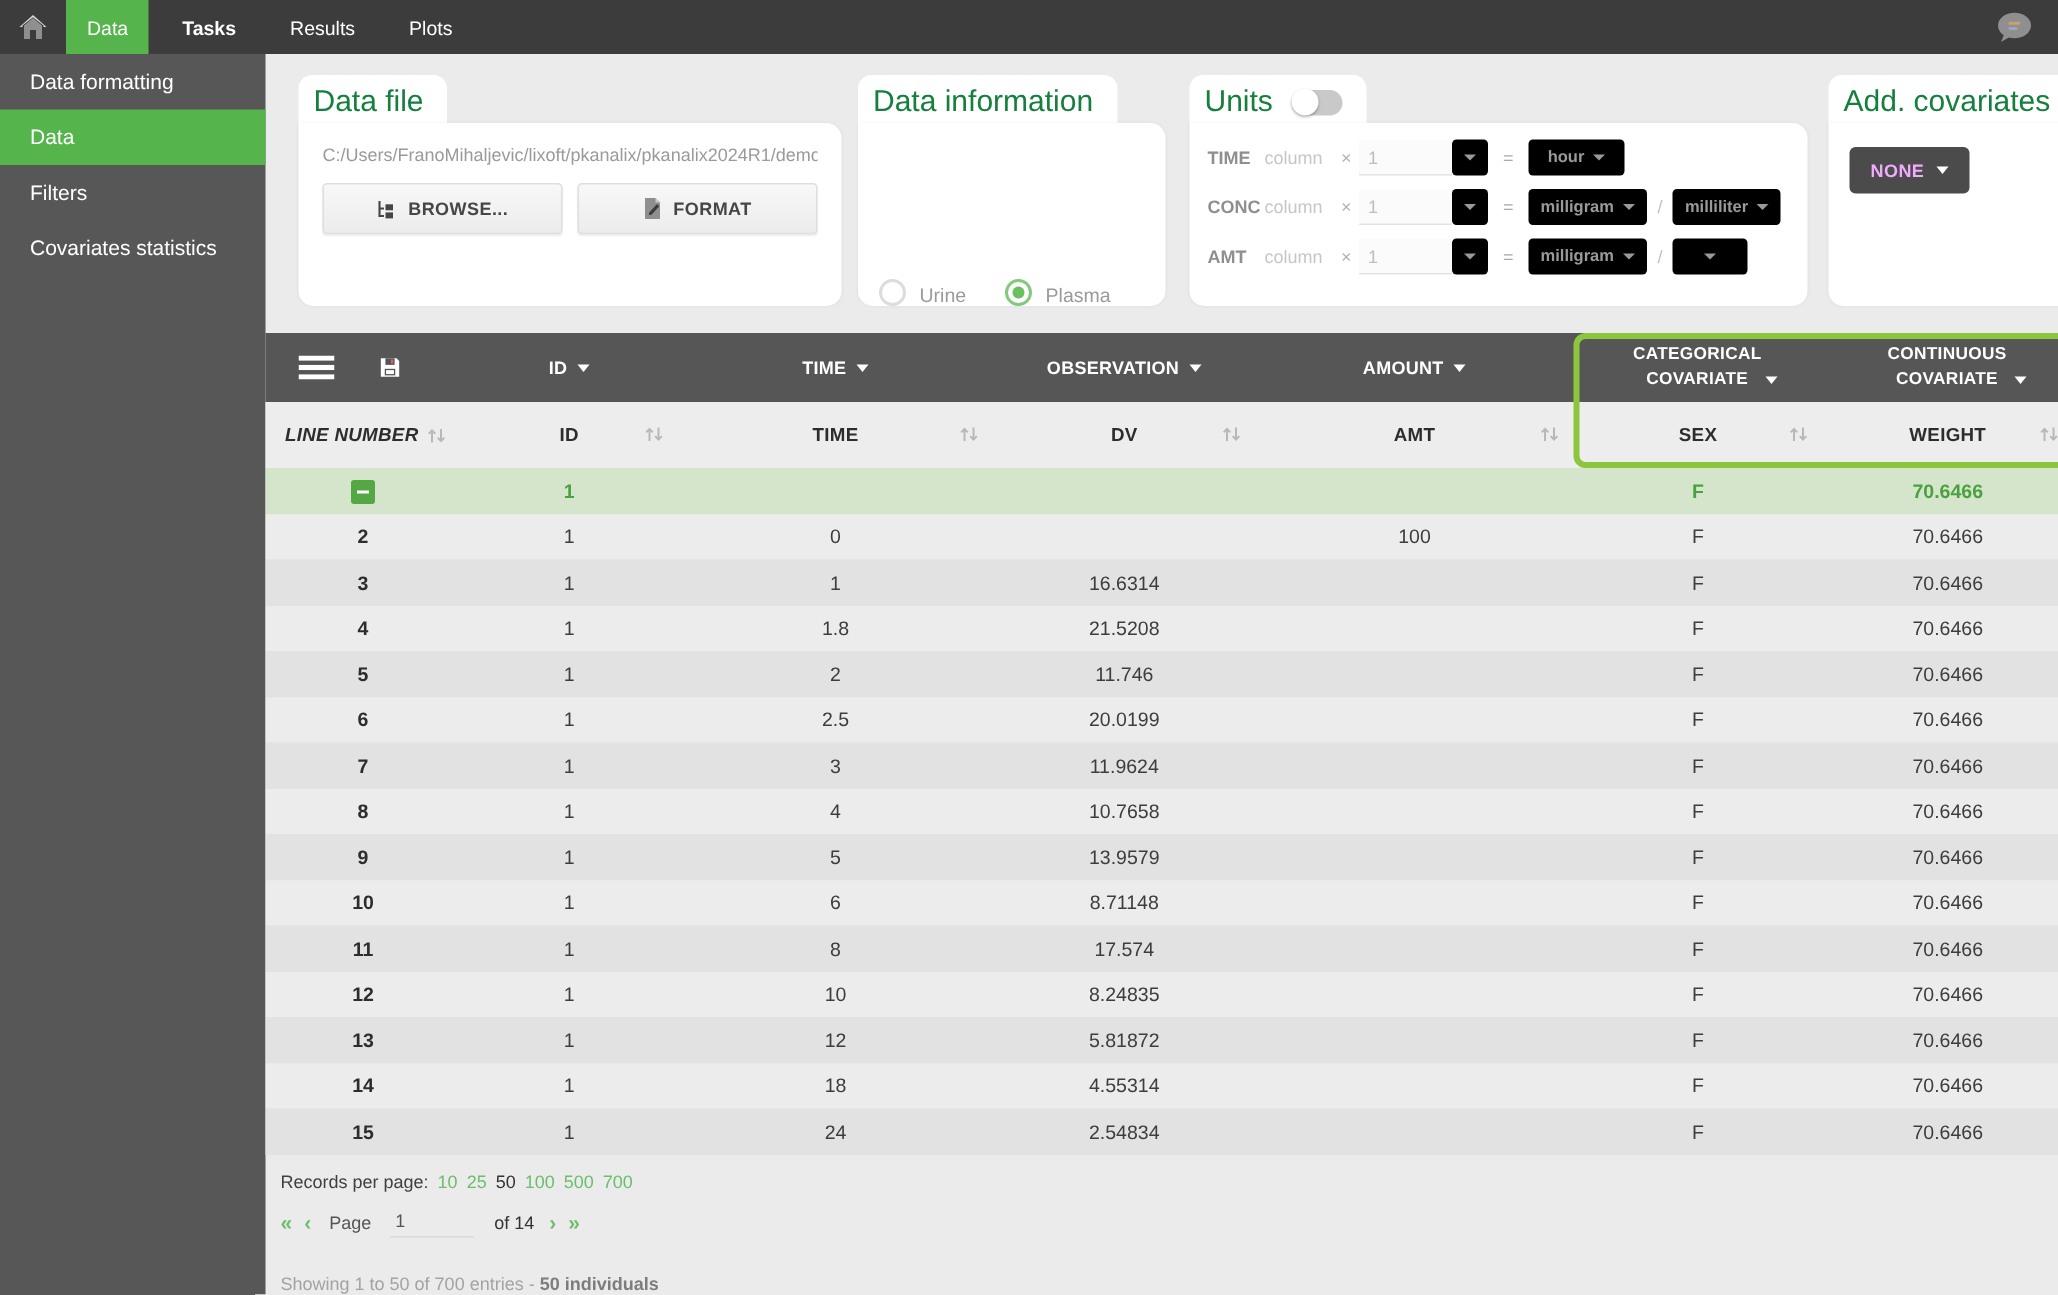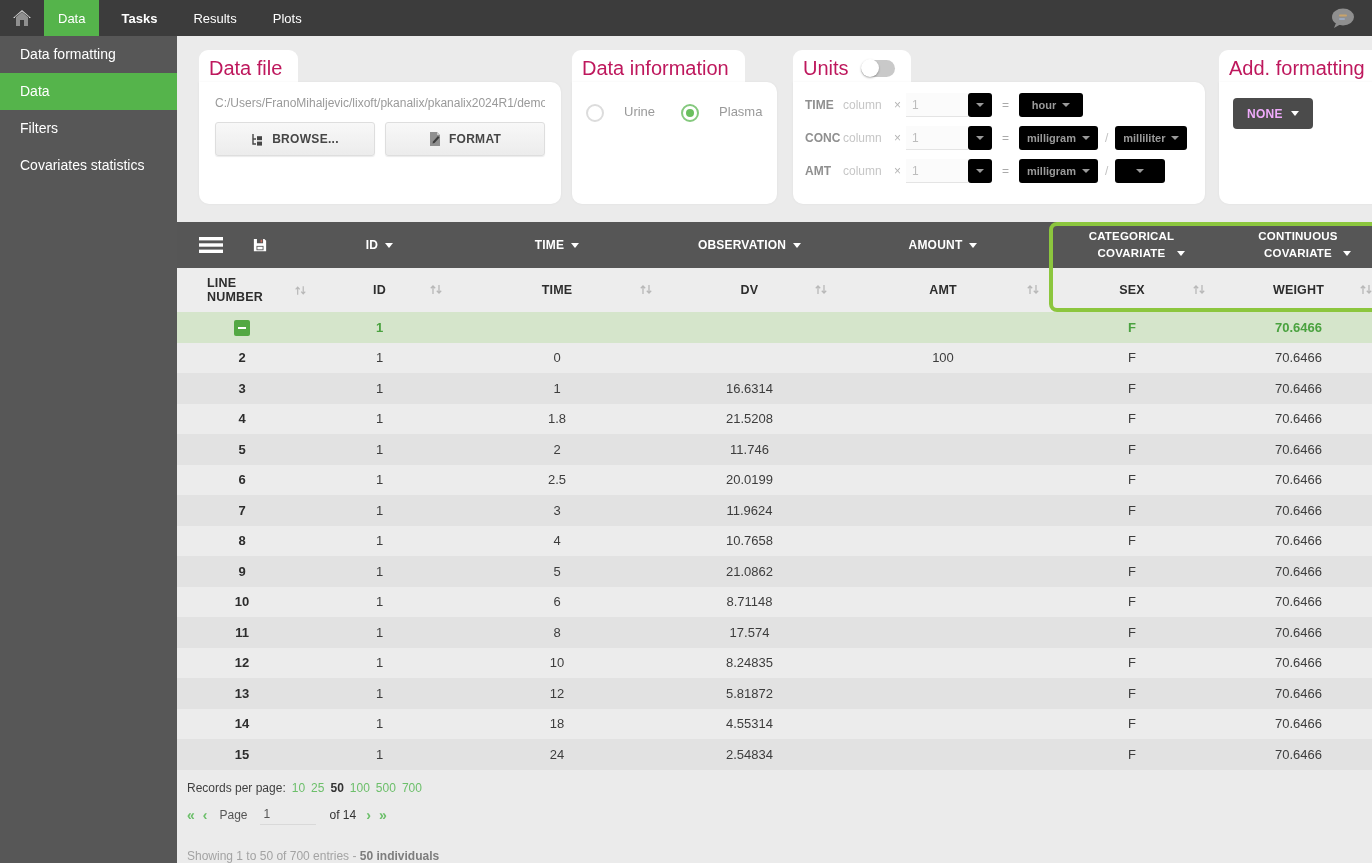--- a/index.html
+++ b/index.html
@@ -20,38 +20,38 @@
   .sidebar { width:177px; background:#575757; flex:none; }
   .side-item { height:37px; line-height:37px; padding-left:20px; color:#fff; font-size:14px; cursor:pointer; white-space:nowrap; }
   .side-item.active { background:#55b44b; }
   .content { flex:1; position:relative; width:1222px; }
 
   
   .cards { height:186px; display:flex; padding:14px 0 0 22px; }
   .panel { flex:none; }
   .panel + .panel { }
   .panel-tab { display:flex; align-items:center; width:fit-content; background:#fff; border-radius:9px 9px 0 0; height:32px; padding:4px 16px 0 10px; }
-  .panel-title { font-size:20px; color:#be185d; white-space:nowrap; }
+  .panel-title { font-size:20px; color:#15803d; white-space:nowrap; }
   .panel-body { background:#fff; border-radius:0 10px 10px 10px; height:122px; box-shadow:0 0 3px rgba(0,0,0,0.05); }
   .p-datafile { width:362px; margin-right:11px; }
   .p-datainfo { width:205px; margin-right:16px; }
   .p-units    { width:412px; margin-right:14px; }
   .p-addcov   { width:180px; }
   .p-addcov .panel-body { border-radius:0 10px 0 10px; }
 
   .df-body { padding:14px 16px 0 16px; }
   .df-path { font-size:12px; color:#9a9a9a; white-space:nowrap; overflow:hidden; }
   .df-btnrow { display:flex; gap:10px; margin-top:12px; }
   .btn { flex:1; height:34px; display:flex; align-items:center; justify-content:center; gap:8px;
          background:linear-gradient(#f8f8f8,#ececec); border:1px solid #dedede; border-radius:3px;
          box-shadow:0 1px 1px rgba(0,0,0,0.08); font-size:12px; font-weight:bold; color:#464646;
          letter-spacing:.3px; cursor:pointer; }
 
   .di-body { padding:22px 0 0 14px; display:flex; gap:26px; }
-  .radio-opt { display:flex; align-items:flex-start; gap:20px; cursor:pointer; }
+  .radio-opt { display:flex; align-items:flex-end; gap:9px; cursor:pointer; }
   .radio { width:18px; height:18px; border-radius:50%; background:#fff; border:2px solid #dcdcdc; position:relative; }
   .radio.checked { border-color:#85c97e; }
   .radio.checked::after { content:""; position:absolute; left:3px; top:3px; width:8px; height:8px; border-radius:50%; background:#6abf5e; }
   .radio-label { font-size:13px; color:#9a9a9a; }
 
   .toggle { width:34px; height:17px; border-radius:9px; background:#c9c9c9; margin-left:12px; position:relative; cursor:pointer; }
   .toggle-knob { position:absolute; left:0px; top:-1px; width:18px; height:18px; border-radius:50%; background:#fff; box-shadow:0 1px 2px rgba(0,0,0,0.3); }
 
   .units-body { padding:9px 12px 0 12px; }
   .unit-row { display:flex; align-items:center; height:28px; margin-bottom:5px; font-size:12px; }
@@ -77,21 +77,21 @@
   .thead-dark { height:46px; background:#565656; display:grid; grid-template-columns:var(--cols); align-items:center; }
   .tool-cell { display:flex; align-items:center; padding-left:22px; gap:30px; }
   .icon-btn { cursor:pointer; display:flex; align-items:center; }
   .dcell { display:flex; align-items:center; justify-content:center; gap:7px; color:#fff; font-size:12px; font-weight:bold; letter-spacing:.2px; cursor:pointer; }
   .dcell.cov { font-size:11.5px; }
   .dcell.cov .lbl { width:104px; text-align:center; line-height:17px; }
   .dcell.cov .wcaret { margin-left:-14px; margin-top:16px; }
 
   .thead-light { height:44px; background:#ededed; display:grid; grid-template-columns:var(--cols); align-items:center; }
   .hcell { position:relative; display:flex; align-items:center; justify-content:center; font-size:12.5px; font-weight:bold; color:#2d2d2d; letter-spacing:.2px; cursor:pointer; height:100%; }
-  .hcell.first { justify-content:flex-start; padding-left:30px; }
+  .hcell.first { justify-content:flex-start; padding-left:13px;font-style:italic; }
   .hcell .sort { position:absolute; right:9px; top:16px; }
   .hcell.first .sort { position:static; margin-left:5px; }
 
   .tbody { }
   .trow { display:grid; grid-template-columns:var(--cols); align-items:center; height:30.53px; font-size:13px; color:#3d3d3d; cursor:pointer; }
   .trow:nth-child(odd) { background:#e2e2e2; }
   .trow:nth-child(even) { background:#ececec; }
   .trow.selected { background:#d5e5cb; }
   .trow.selected .tcell { color:#4aa23f; font-weight:bold; }
   .tcell { text-align:center; }
@@ -101,21 +101,21 @@
 
   .green-box { position:absolute; left:872px; top:0; width:333px; height:90px; border:4px solid #8cc63e; border-radius:8px; pointer-events:none; z-index:5; }
 
   .vscroll { position:absolute; left:1205px; top:90px; width:17px; height:458px; background:#ccd2d9; }
   .vthumb { width:100%; height:140px; background:#9a9a9a; cursor:pointer; }
 
   
   .tfooter { padding:11px 0 0 10px; font-size:12px; }
   .records { color:#3f3f3f; display:flex; gap:6px; align-items:center; }
   .rec-opt { color:#6cbf6a; cursor:pointer; }
-  .rec-opt.sel { color:#333; font-weight:bold;text-align:right; }
+  .rec-opt.sel { color:#333; font-weight:normal;text-align:right; }
   .pager { display:flex; align-items:center; margin-top:10px; color:#555; }
   .chev { color:#6cbf6a; font-weight:bold; font-size:14px; cursor:pointer; margin-right:8px; }
   .page-label { margin-left:4px; }
   .page-input { width:56px; margin-left:12px; border:none; border-bottom:1px solid #d9d9d9; background:transparent; font-size:12px; color:#555; padding:2px 4px 3px 4px; font-family:inherit; }
   .of-label { margin-left:14px; margin-right:10px; color:#333;text-align:right; }
   .showing { margin-top:24px; color:#a3a3a3; }
   .showing b { color:#7d7d7d; }
 
   svg { display:block; }
 </style>
@@ -278,21 +278,21 @@
             <span class="udrop unit second empty">
                 <span class="gcaret"></span>
               </span>
           </div>
 
         </div>
       </div>
 
       <div class="panel p-addcov">
         <div class="panel-tab">
-            <span class="panel-title">Add. formatting</span>
+            <span class="panel-title">Add. covariates</span>
           </div>
         <div class="panel-body ac-body">
           <span class="btn-none">
             <span>NONE</span>
             <span class="wcaret"></span>
           </span>
         </div>
       </div>
 
     </div>
@@ -470,21 +470,21 @@
             <div class="tcell">4</div>
             <div class="tcell">10.7658</div>
             <div class="tcell"></div>
             <div class="tcell">F</div>
             <div class="tcell">70.6466</div>
           </div>
           <div class="trow">
             <div class="tcell line">9</div>
             <div class="tcell">1</div>
             <div class="tcell">5</div>
-            <div class="tcell">21.0862</div>
+            <div class="tcell">13.9579</div>
             <div class="tcell"></div>
             <div class="tcell">F</div>
             <div class="tcell">70.6466</div>
           </div>
           <div class="trow">
             <div class="tcell line">10</div>
             <div class="tcell">1</div>
             <div class="tcell">6</div>
             <div class="tcell">8.71148</div>
             <div class="tcell"></div>

